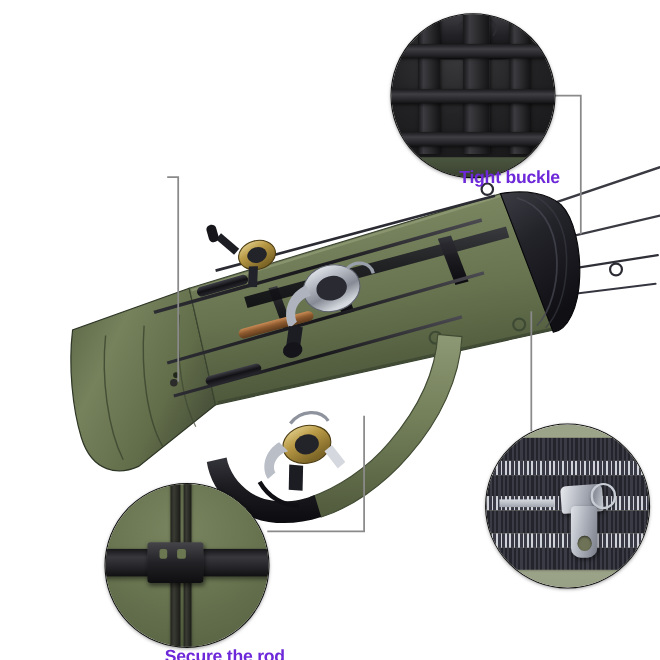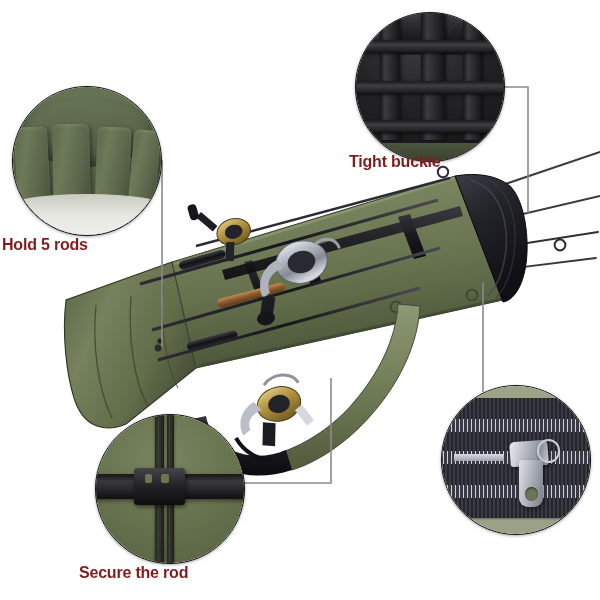--- a/index.html
+++ b/index.html
@@ -36,23 +36,23 @@
     left: 0; top: 0;
     border-radius: 50%;
     overflow: hidden;
     border: 1.5px solid #111111;
     box-shadow: 0 1px 3px rgba(0,0,0,0.35);
     background: #ffffff;
   }
   .callout-label {
     position: absolute;
     width: 100%;
-    text-align: left;
+    text-align: right;
     font-weight: bold;
-    color: #7f1d1d;
+    color: #6d28d9;
     font-family: "Liberation Sans", sans-serif;
     white-space: nowrap;
     letter-spacing: -0.2px;
   }
 
   
   .pockets-bg {
     position: absolute;
     inset: 0;
     background:
@@ -378,50 +378,38 @@
     <polyline points="152,161 162,161 162,347" fill="none" stroke="#8a8a8a" stroke-width="1.6"></polyline>
     <circle cx="158" cy="348" r="3.4" fill="#2b2b2b"></circle>
 
     <polyline points="487,87 528,87 528,213" fill="none" stroke="#8a8a8a" stroke-width="1.6"></polyline>
 
     <polyline points="331,378 331,483 243,483" fill="none" stroke="#8a8a8a" stroke-width="1.6"></polyline>
 
     <line x1="483" y1="283" x2="483" y2="392" stroke="#8a8a8a" stroke-width="1.6"></line>
   </svg>
 
-  <div class="callout" style="left:12px; top:86px; width:148px; height:148px;">
-    <div class="callout-circle" style="width:148px; height:148px;">
-      <div class="pockets-bg"></div>
-      <div class="pocket-rim"></div>
-      <div class="pocket-div" style="left:2%;  width:22%; transform:rotate(-3deg);"></div>
-      <div class="pocket-div" style="left:27%; width:25%; transform:rotate(-1deg); top:25%; height:60%;"></div>
-      <div class="pocket-div" style="left:56%; width:23%; transform:rotate(2deg);"></div>
-      <div class="pocket-div" style="left:80%; width:18%; transform:rotate(5deg); top:29%; height:52%;"></div>
-      <div class="pockets-floor"></div>
-    </div>
-    <div class="callout-label" style="top:150px; left:-10px; width:168px; font-size:16px;">Hold 5 rods</div>
-  </div>
 
   <div class="callout" style="left:355px; top:12px; width:148px; height:148px;">
     <div class="callout-circle" style="width:148px; height:148px;">
       <div class="buckle-bg"></div>
       <div class="buckle-cinch" style="left:22%; top:-6%; width:56%; height:34%;"></div>
       <div class="buckle-draw" style="left:38%; top:2%; width:24%; height:14%; transform:rotate(-12deg);"></div>
       <div class="buckle-strapV" style="left:16%; width:14%;"></div>
       <div class="buckle-strapV" style="left:44%; width:16%;"></div>
       <div class="buckle-strapV" style="left:72%; width:13%;"></div>
       <div class="buckle-strapH" style="top:18%; height:9%;"></div>
       <div class="buckle-strapH" style="top:46%; height:9%;"></div>
       <div class="buckle-strapH" style="top:72%; height:9%;"></div>
       <div class="buckle-greenhint"></div>
     </div>
     <div class="callout-label" style="top:141px; left:-6px; width:160px; font-size:16px;">Tight buckle</div>
   </div>
 
-  <div class="callout" style="left:95px; top:414px; width:148px; height:148px;">
+  <div class="callout" style="left:95px; top:439px; width:148px; height:148px;">
     <div class="callout-circle" style="width:148px; height:148px;">
       <div class="secure-bg"></div>
       <div class="secure-zipV" style="left:40%; width:6%;"></div>
       <div class="secure-zipV" style="left:48%; width:5%;"></div>
       <div class="secure-strap" style="top:40%; height:17%;"></div>
       <div class="secure-buckle" style="left:26%; top:36%; width:34%; height:25%;"></div>
       <div class="secure-notch" style="left:33%; top:40%; width:5%; height:6%;"></div>
       <div class="secure-notch" style="left:44%; top:40%; width:5%; height:6%;"></div>
     </div>
     <div class="callout-label" style="top:150px; left:-16px; width:180px; font-size:16px;">Secure the rod</div>

